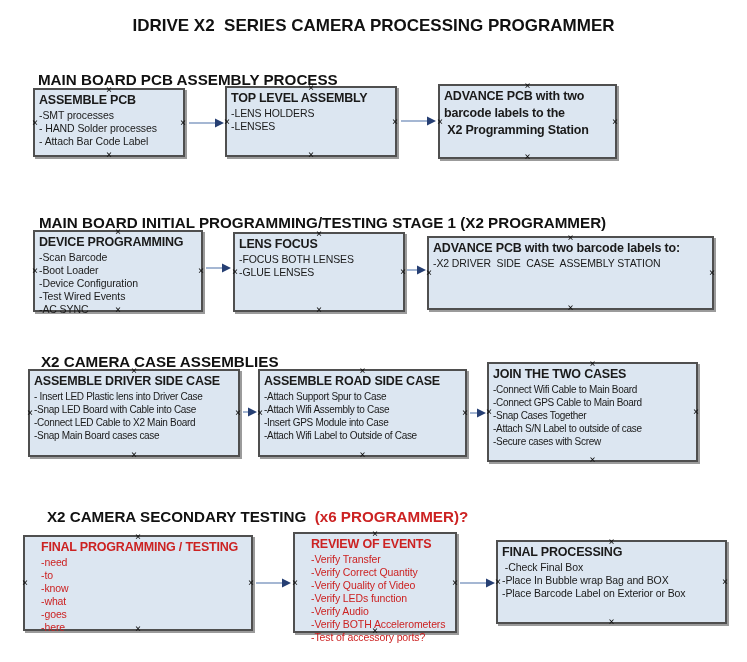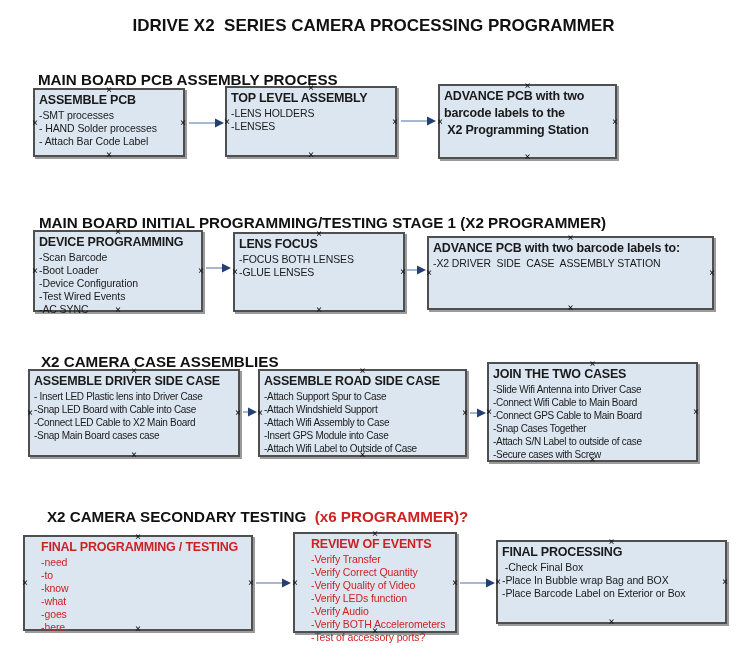--- a/index.html
+++ b/index.html
@@ -132,32 +132,30 @@
     <div class="bitem">-Connect LED Cable to X2 Main Board</div>
     <div class="bitem">-Snap Main Board cases case</div>
   <span class="handle" style="left: 50%; top: 0%;">×</span>
       <span class="handle" style="left: 50%; top: 100%;">×</span>
       <span class="handle" style="left: 0%; top: 50%;">×</span>
       <span class="handle" style="left: 100%; top: 50%;">×</span>
     </div>
   <div class="fbox xs" id="b21">
     <div class="btitle">ASSEMBLE ROAD SIDE CASE</div>
     <div class="bitem">-Attach Support Spur to Case</div>
-    <div class="bitem">-Attach Windshield Support</div>
     <div class="bitem">-Attach Wifi Assembly to Case</div>
     <div class="bitem">-Insert GPS Module into Case</div>
     <div class="bitem">-Attach Wifi Label to Outside of Case</div>
   <span class="handle" style="left: 50%; top: 0%;">×</span>
       <span class="handle" style="left: 50%; top: 100%;">×</span>
       <span class="handle" style="left: 0%; top: 50%;">×</span>
       <span class="handle" style="left: 100%; top: 50%;">×</span>
     </div>
   <div class="fbox xs" id="b22">
     <div class="btitle">JOIN THE TWO CASES</div>
-    <div class="bitem">-Slide Wifi Antenna into Driver Case</div>
     <div class="bitem">-Connect Wifi Cable to Main Board</div>
     <div class="bitem">-Connect GPS Cable to Main Board</div>
     <div class="bitem">-Snap Cases Together</div>
     <div class="bitem">-Attach S/N Label to outside of case</div>
     <div class="bitem">-Secure cases with Screw</div>
   <span class="handle" style="left: 50%; top: 0%;">×</span>
       <span class="handle" style="left: 50%; top: 100%;">×</span>
       <span class="handle" style="left: 0%; top: 50%;">×</span>
       <span class="handle" style="left: 100%; top: 50%;">×</span>
     </div>

